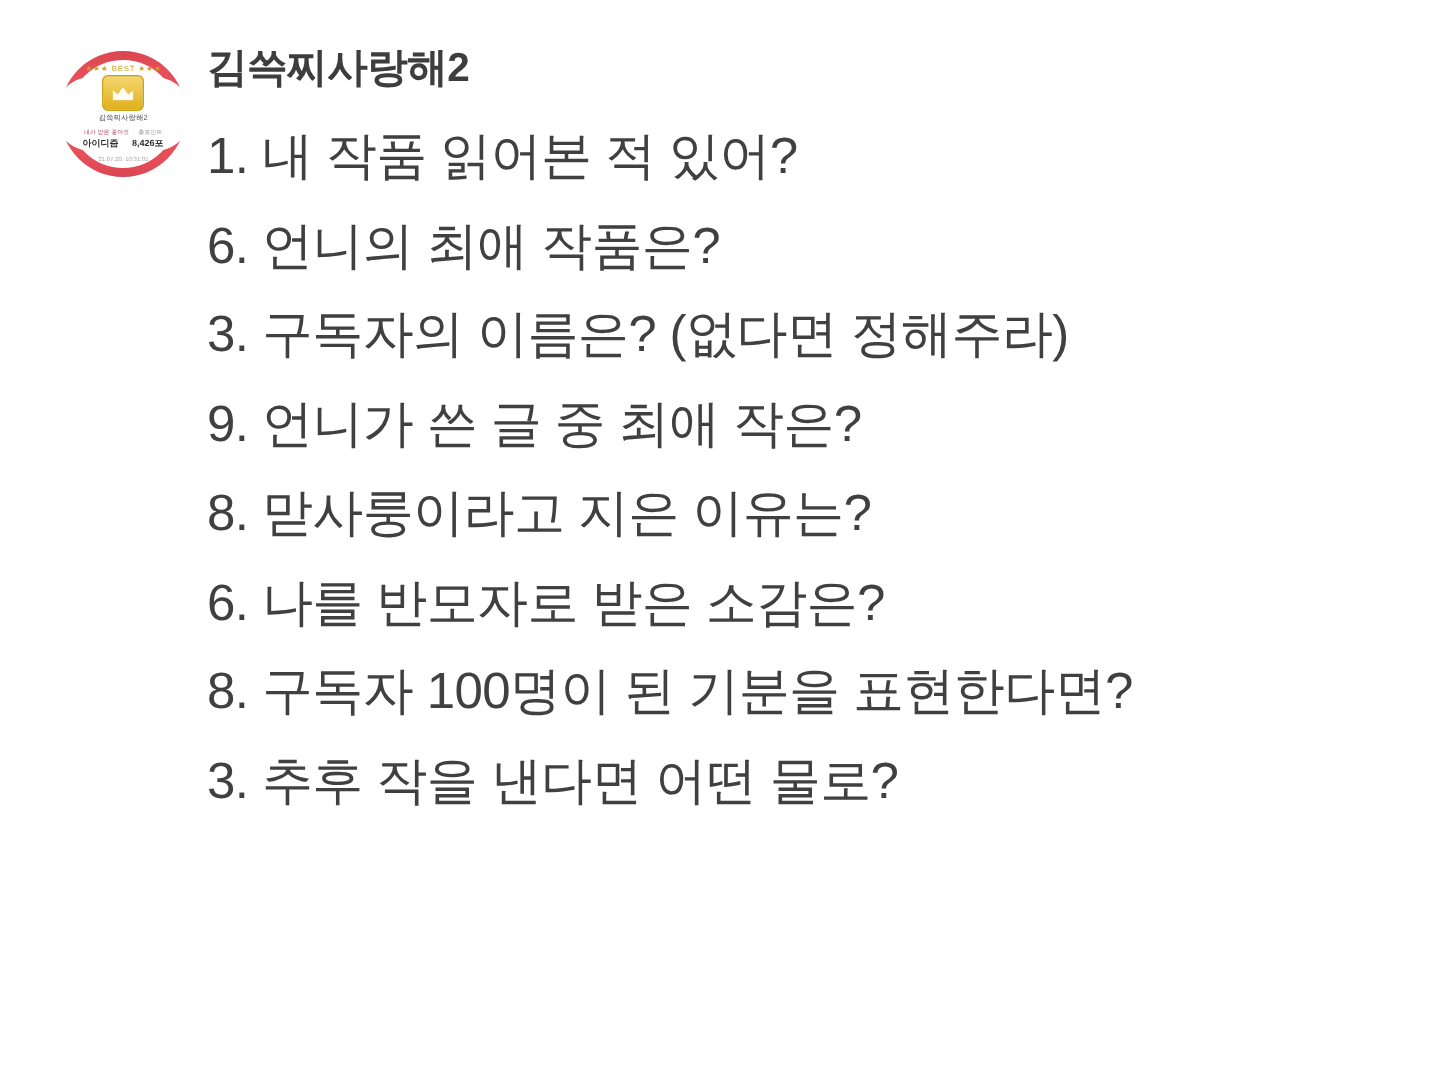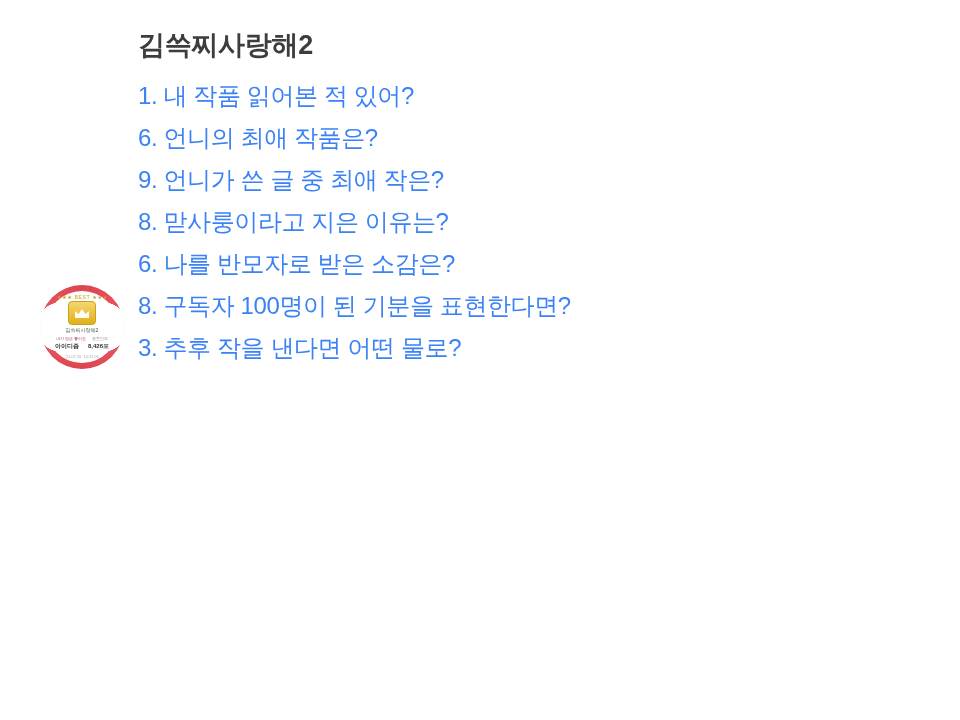--- a/index.html
+++ b/index.html
@@ -19,21 +19,21 @@
     position: relative;
     width: 960px;
     height: 720px;
     background: #ffffff;
     box-sizing: border-box;
   }
 
   .post {
     display: flex;
     flex-direction: row;
-    align-items: flex-end;
+    align-items: flex-start;
     padding: 28px 24px 0 40px;
     box-sizing: border-box;
   }
 
   .avatar-wrap {
     flex: 0 0 auto;
     width: 88px;
     padding-top: 6px;
   }
 
@@ -141,23 +141,23 @@
     margin: 0 0 12px 0;
     letter-spacing: -0.3px;
   }
 
   .q-list {
     list-style: none;
     margin: 0;
     padding: 0;
   }
   .q-item {
-    font-size: 24px;
+    font-size: 34px;
     line-height: 1.75;
-    color: #3b82f6;
+    color: #404040;
     letter-spacing: -0.4px;
     word-break: keep-all;
   }
 </style>
 </head>
 <body>
 
 <div class="page">
   <div class="post">
 
@@ -182,20 +182,21 @@
           <div class="date">'21.07.20. 10:31:01</div>
         </div>
       </div>
     </div>
 
     <div class="content">
       <h1 class="post-title">김쓱찌사랑해2</h1>
       <ul class="q-list">
         <li class="q-item">1. 내 작품 읽어본 적 있어?</li>
         <li class="q-item">6. 언니의 최애 작품은?</li>
+        <li class="q-item">3. 구독자의 이름은? (없다면 정해주라)</li>
         <li class="q-item">9. 언니가 쓴 글 중 최애 작은?</li>
         <li class="q-item">8. 맏사룽이라고 지은 이유는?</li>
         <li class="q-item">6. 나를 반모자로 받은 소감은?</li>
         <li class="q-item">8. 구독자 100명이 된 기분을 표현한다면?</li>
         <li class="q-item">3. 추후 작을 낸다면 어떤 물로?</li>
       </ul>
     </div>
 
   </div>
 </div>

